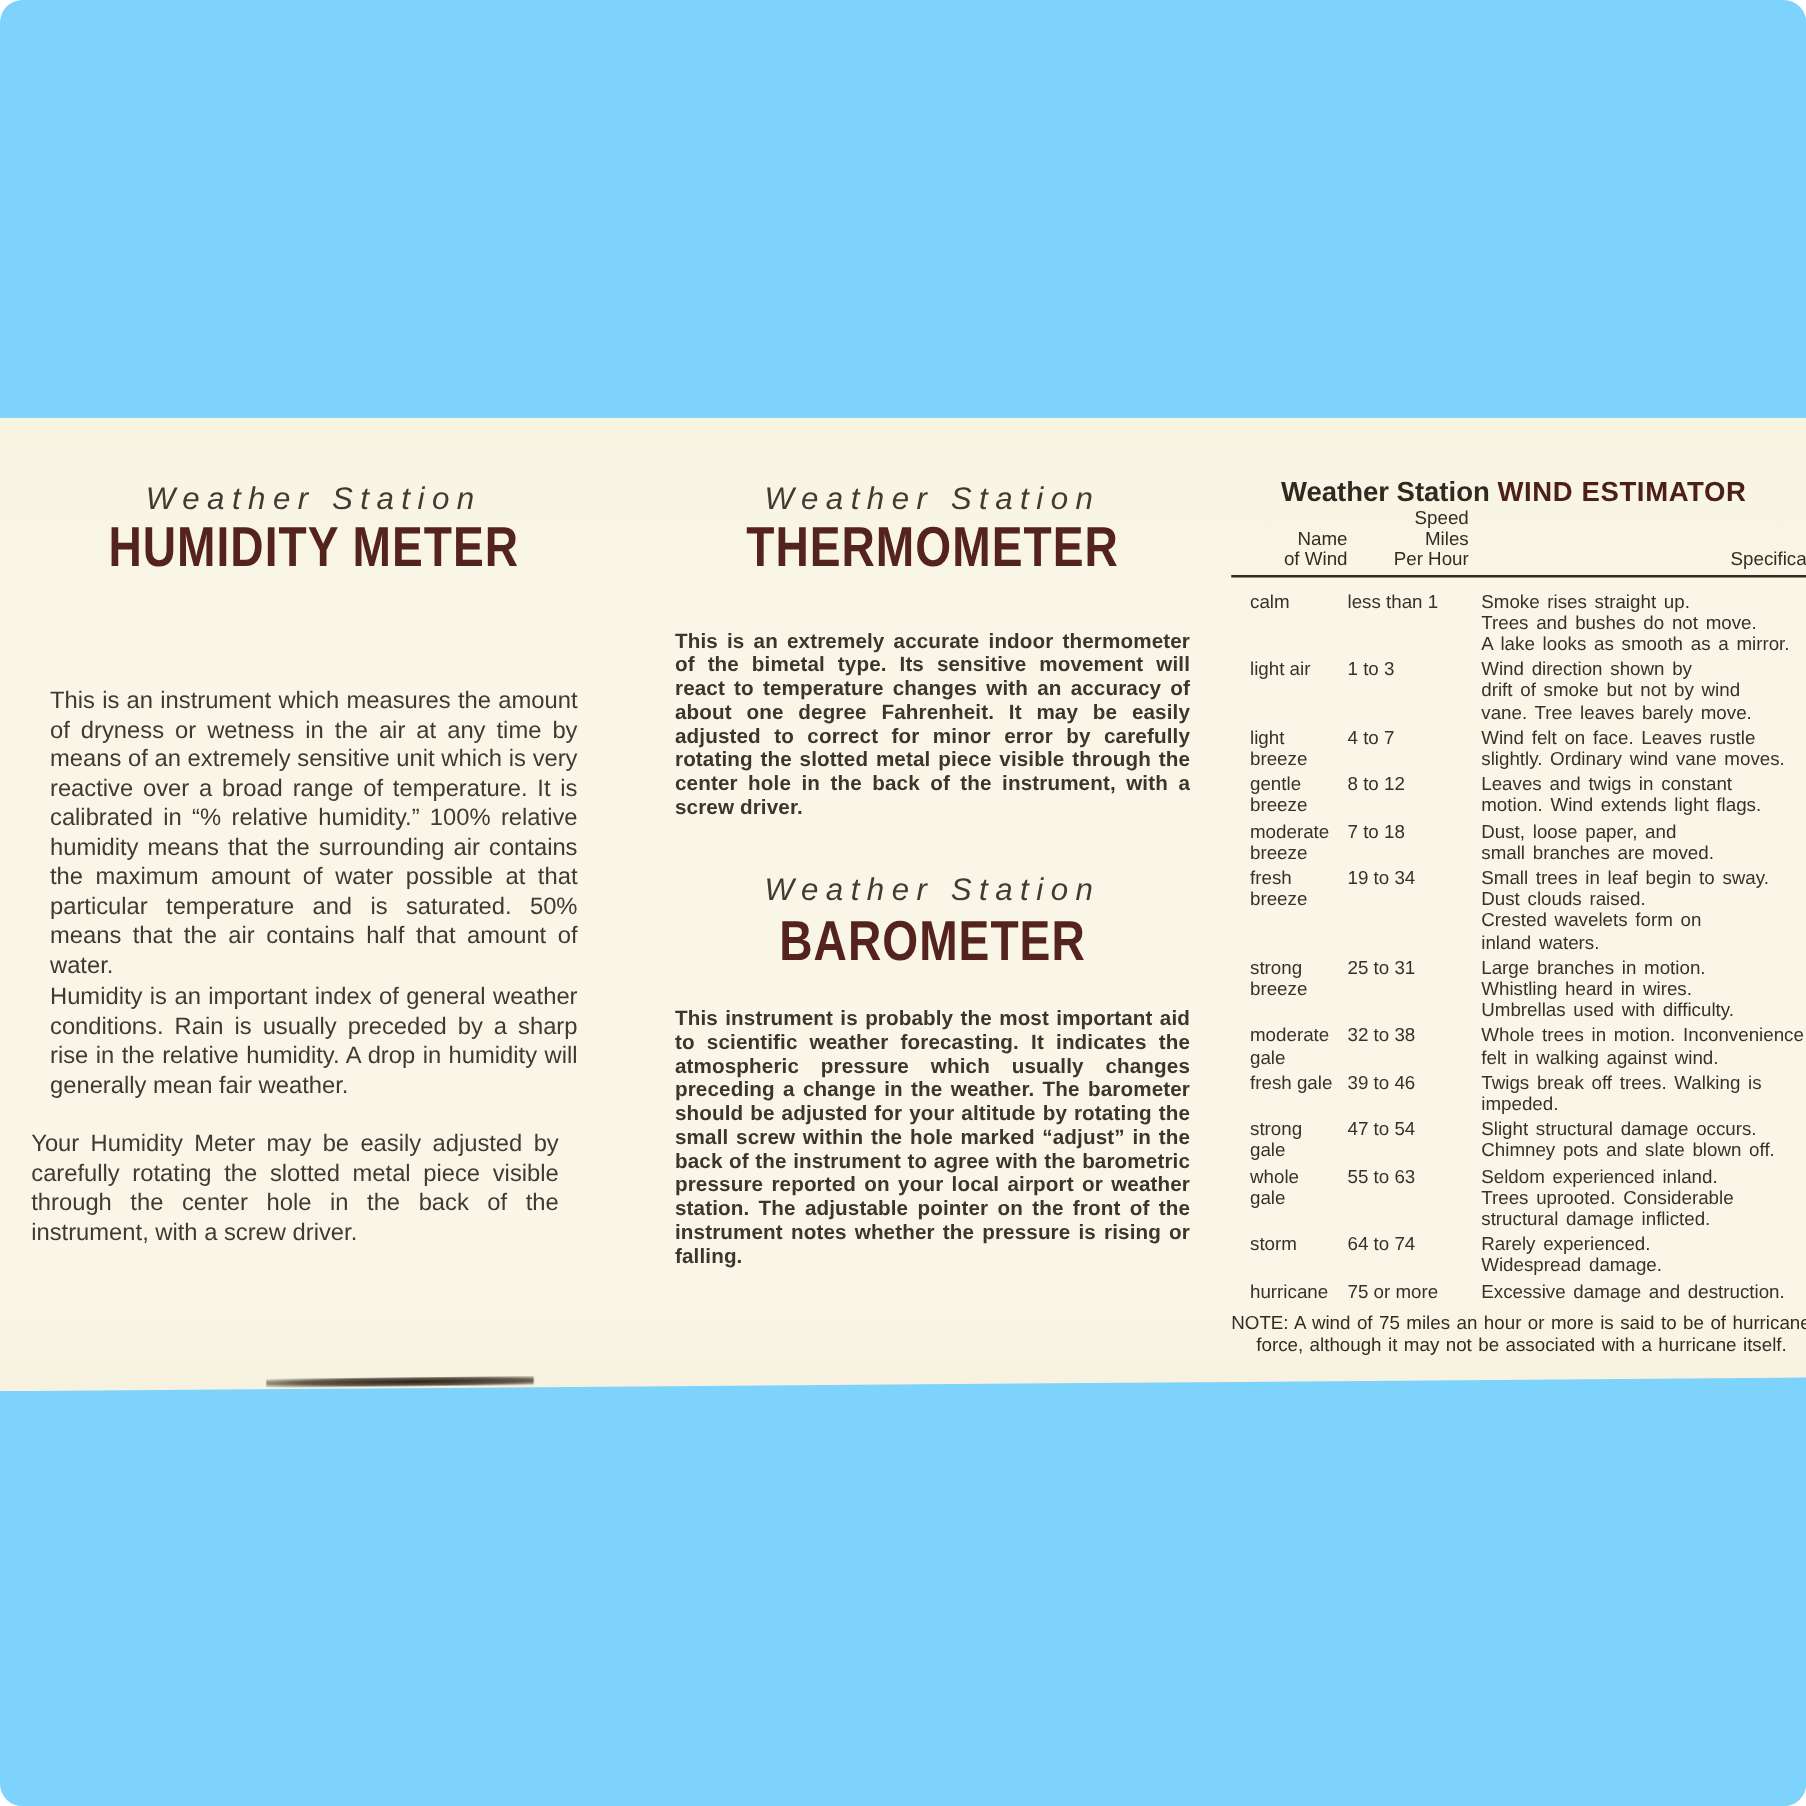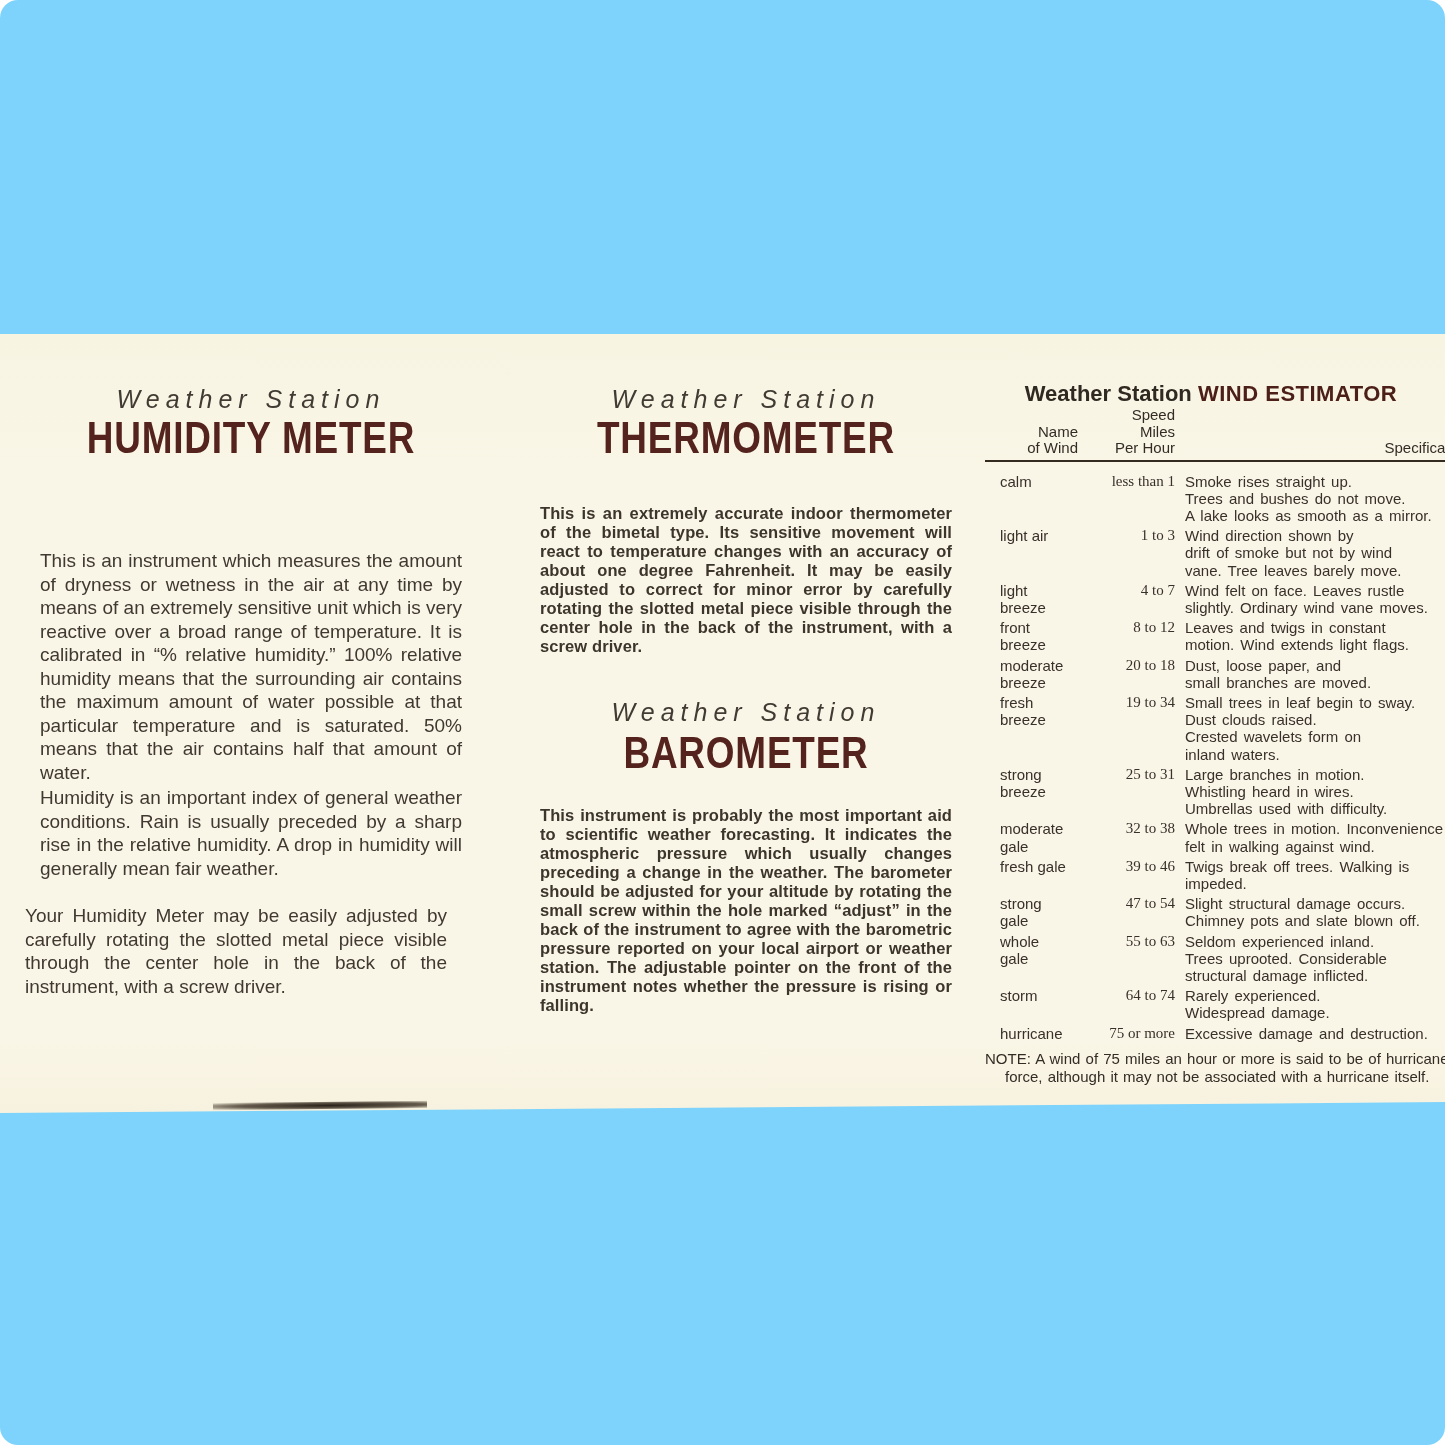--- a/index.html
+++ b/index.html
@@ -23,21 +23,21 @@
   .wind-title{text-align:center;font-size:22px;line-height:26px;color:#2f2922;margin:0 0 0 -40px;white-space:nowrap;}
   .wind-title .bold{font-weight:700;color:#4c2018;letter-spacing:.5px;}
   .wind-head{display:grid;grid-template-columns:78px 97px 1fr;padding-left:15px;align-items:end;
              font-size:15px;line-height:16.5px;color:#332c25;}
   .wind-head div{text-align:right;white-space:pre-line;}
   .wind-rule{border:0;border-top:2.6px solid #352a20;margin:3px 0 0 0;width:492px;}
   .wind-rows{margin-top:11px;}
   .wind-row{display:grid;grid-template-columns:78px 97px 1fr;padding-left:15px;margin-bottom:3px;
             font-size:15px;line-height:17.2px;color:#38302a;}
   .cell-name{white-space:pre-line;}
-  .cell-speed{text-align:right;white-space:nowrap;font-family:Liberation Serif, serif;}
+  .cell-speed{text-align:left;white-space:nowrap;}
   .cell-spec{white-space:pre-line;padding-left:10px;word-spacing:2px;}
   .wind-note{margin-top:8px;font-size:15px;line-height:18px;color:#332c25;width:545px;
              padding-left:20px;text-indent:-20px;white-space:pre-line;word-spacing:1px;}
 </style>
 </head>
 <body>
 
 <div class="canvas">
   <div class="paper">
 
@@ -90,30 +90,30 @@
 vane. Tree leaves barely move.</div>
         </div>
         <div class="wind-row">
           <div class="cell-name">light
 breeze</div>
           <div class="cell-speed">4 to 7</div>
           <div class="cell-spec">Wind felt on face. Leaves rustle
 slightly. Ordinary wind vane moves.</div>
         </div>
         <div class="wind-row">
-          <div class="cell-name">front
+          <div class="cell-name">gentle
 breeze</div>
           <div class="cell-speed">8 to 12</div>
           <div class="cell-spec">Leaves and twigs in constant
 motion. Wind extends light flags.</div>
         </div>
         <div class="wind-row">
           <div class="cell-name">moderate
 breeze</div>
-          <div class="cell-speed">20 to 18</div>
+          <div class="cell-speed">7 to 18</div>
           <div class="cell-spec">Dust, loose paper, and
 small branches are moved.</div>
         </div>
         <div class="wind-row">
           <div class="cell-name">fresh
 breeze</div>
           <div class="cell-speed">19 to 34</div>
           <div class="cell-spec">Small trees in leaf begin to sway.
 Dust clouds raised.
 Crested wavelets form on

